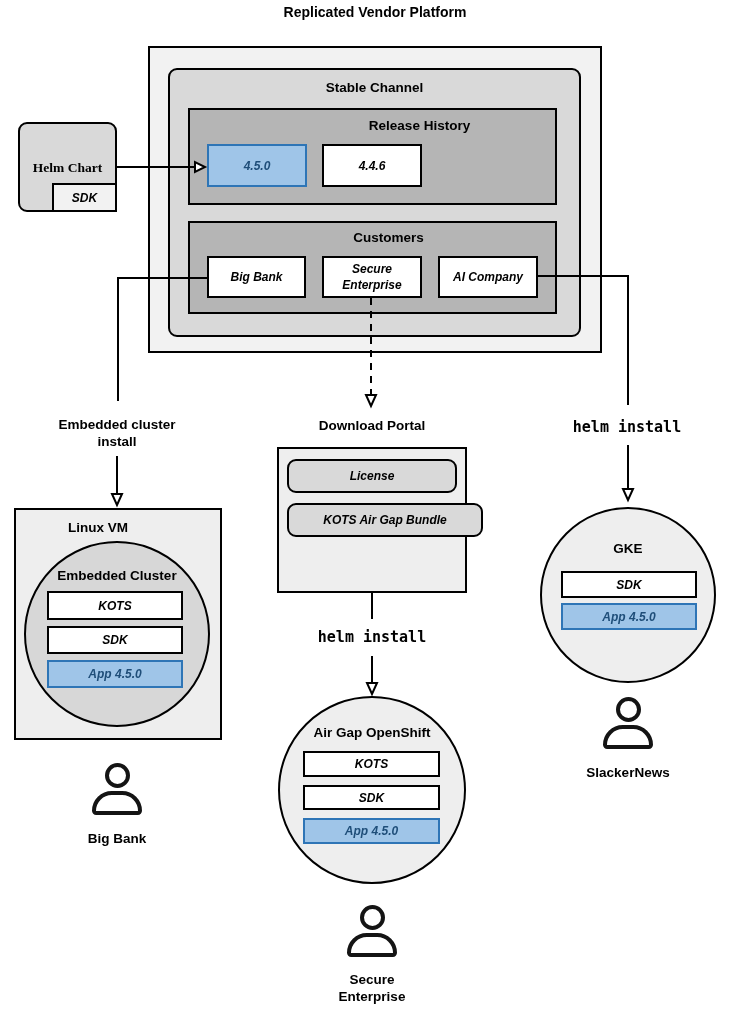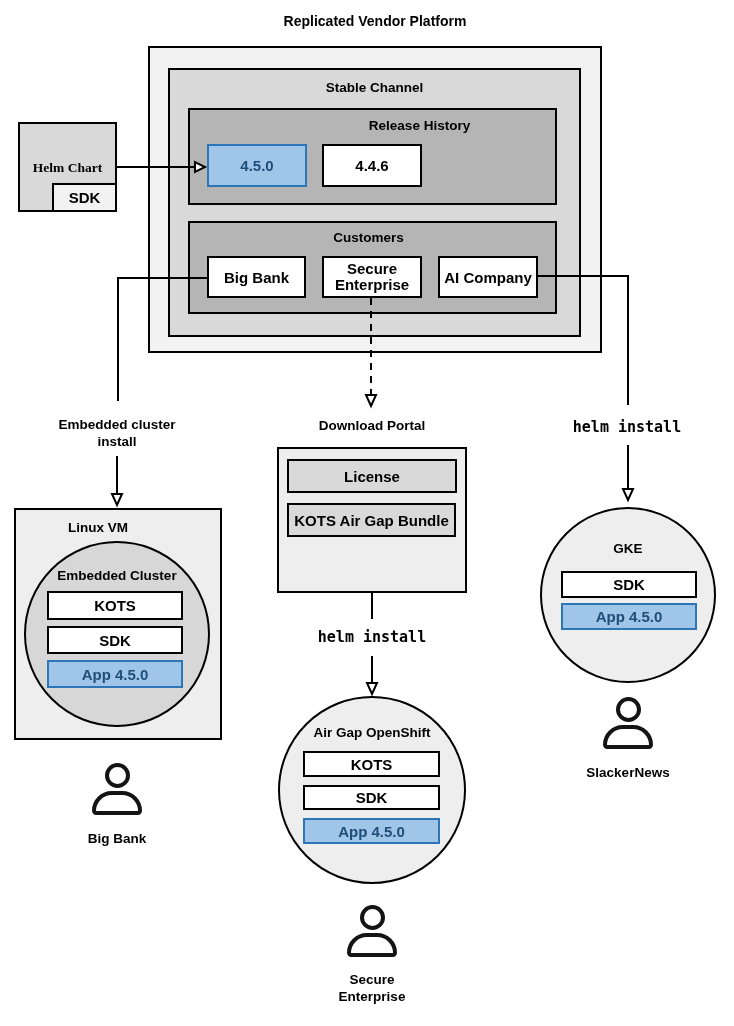--- a/index.html
+++ b/index.html
@@ -6,59 +6,59 @@
   #canvas {
     position:relative; width:734px; height:1026px; background:#ffffff;
     font-family:"Liberation Sans", sans-serif; font-weight:bold; color:#000;
     overflow:hidden;
   }
   .box { position:absolute; box-sizing:border-box; border:2px solid #000; }
   .flex { display:flex; align-items:center; justify-content:center; text-align:center; }
   .t { position:absolute; text-align:center; font-size:13.5px; line-height:17px; }
   .circle { border-radius:50%; }
   .fill-platform { background:#f2f2f2; }
-  .fill-mid     { background:#d9d9d9; }
+  .fill-mid     { background:#d9d9d9;border-radius:9px; }
   .fill-dark    { background:#b5b5b5; }
   .fill-light   { background:#eeeeee; }
   .fill-circle  { background:#d7d7d7; }
   .white { background:#ffffff; }
   .blue  { background:#9fc5e8; border:2px solid #2e75b6; color:#1f4e79; }
   .mono  { font-family:"DejaVu Sans Mono","Liberation Mono",monospace; font-size:15px; }
-  .item  { font-size:15px; }
+  .item  { font-size:12px;font-style:italic; }
   #overlay { position:absolute; left:0; top:0; z-index:5; pointer-events:none; }
   .person { position:absolute; width:60px; }
   .person .head {
     width:25px; height:25px; box-sizing:border-box; border:4.5px solid #141414;
     border-radius:50%; margin:0 auto; background:#fff;
   }
   .person .torso {
     width:50px; height:24px; box-sizing:border-box; border:4.5px solid #141414;
     border-radius:24px 24px 5px 5px; margin:3px auto 0; background:#fff;
   }
 </style>
 </head>
 <body>
 
 <div id="canvas">
 
-  <div class="t" style="left:148px;top:13px;width:454px;font-size:14px;">Replicated Vendor Platform</div>
+  <div class="t" style="left:148px;top:4px;width:454px;font-size:14px;">Replicated Vendor Platform</div>
 
   <div class="box fill-platform" style="left:148px;top:46px;width:454px;height:307px;"></div>
 
   <div class="box fill-mid" style="left:168px;top:68px;width:413px;height:269px;"></div>
   <div class="t" style="left:168px;top:79px;width:413px;">Stable Channel</div>
 
   <div class="box fill-dark" style="left:188px;top:108px;width:369px;height:97px;"></div>
   <div class="t" style="left:200px;top:117px;width:439px;">Release History</div>
 
   <div class="box blue flex item" style="left:207px;top:144px;width:100px;height:43px;">4.5.0</div>
   <div class="box white flex item" style="left:322px;top:144px;width:100px;height:43px;">4.4.6</div>
 
   <div class="box fill-dark" style="left:188px;top:221px;width:369px;height:93px;"></div>
-  <div class="t" style="left:184px;top:229px;width:369px;">Customers</div>
+  <div class="t" style="left:204px;top:229px;width:369px;">Customers</div>
 
   <div class="box white flex item" style="left:207px;top:256px;width:99px;height:42px;">Big Bank</div>
   <div class="box white flex item" style="left:322px;top:256px;width:100px;height:42px;line-height:16px;">Secure Enterprise</div>
   <div class="box white flex item" style="left:438px;top:256px;width:100px;height:42px;text-align:center;">AI Company</div>
 
   <div class="box fill-mid" style="left:18px;top:122px;width:99px;height:90px;"></div>
   <div class="t" style="left:18px;top:159px;width:99px;font-family:Liberation Serif, serif;">Helm Chart</div>
   <div class="box fill-platform flex item" style="left:52px;top:183px;width:65px;height:29px;">SDK</div>
 
   <div class="t" style="left:52px;top:416px;width:130px;">Embedded cluster install</div>
@@ -74,21 +74,21 @@
 
   <div class="person" style="left:87px;top:763px;">
     <div class="head"></div>
     <div class="torso"></div>
   </div>
   <div class="t" style="left:57px;top:830px;width:120px;">Big Bank</div>
 
   <div class="t" style="left:277px;top:417px;width:190px;">Download Portal</div>
   <div class="box fill-light" style="left:277px;top:447px;width:190px;height:146px;"></div>
   <div class="box fill-mid flex item" style="left:287px;top:459px;width:170px;height:34px;">License</div>
-  <div class="box fill-mid flex item" style="left:287px;top:503px;width:169px;height:34px;text-align:right;">KOTS Air Gap Bundle</div>
+  <div class="box fill-mid flex item" style="left:287px;top:503px;width:196px;height:34px;text-align:right;">KOTS Air Gap Bundle</div>
 
   <div class="t mono" style="left:291px;top:629px;width:162px;">helm install</div>
 
   <div class="box circle fill-light" style="left:278px;top:696px;width:188px;height:188px;"></div>
   <div class="t" style="left:278px;top:724px;width:188px;">Air Gap OpenShift</div>
   <div class="box white flex item" style="left:303px;top:751px;width:137px;height:26px;">KOTS</div>
   <div class="box white flex item" style="left:303px;top:785px;width:137px;height:25px;">SDK</div>
   <div class="box blue flex item" style="left:303px;top:818px;width:137px;height:26px;">App 4.5.0</div>
 
   <div class="person" style="left:342px;top:905px;">

